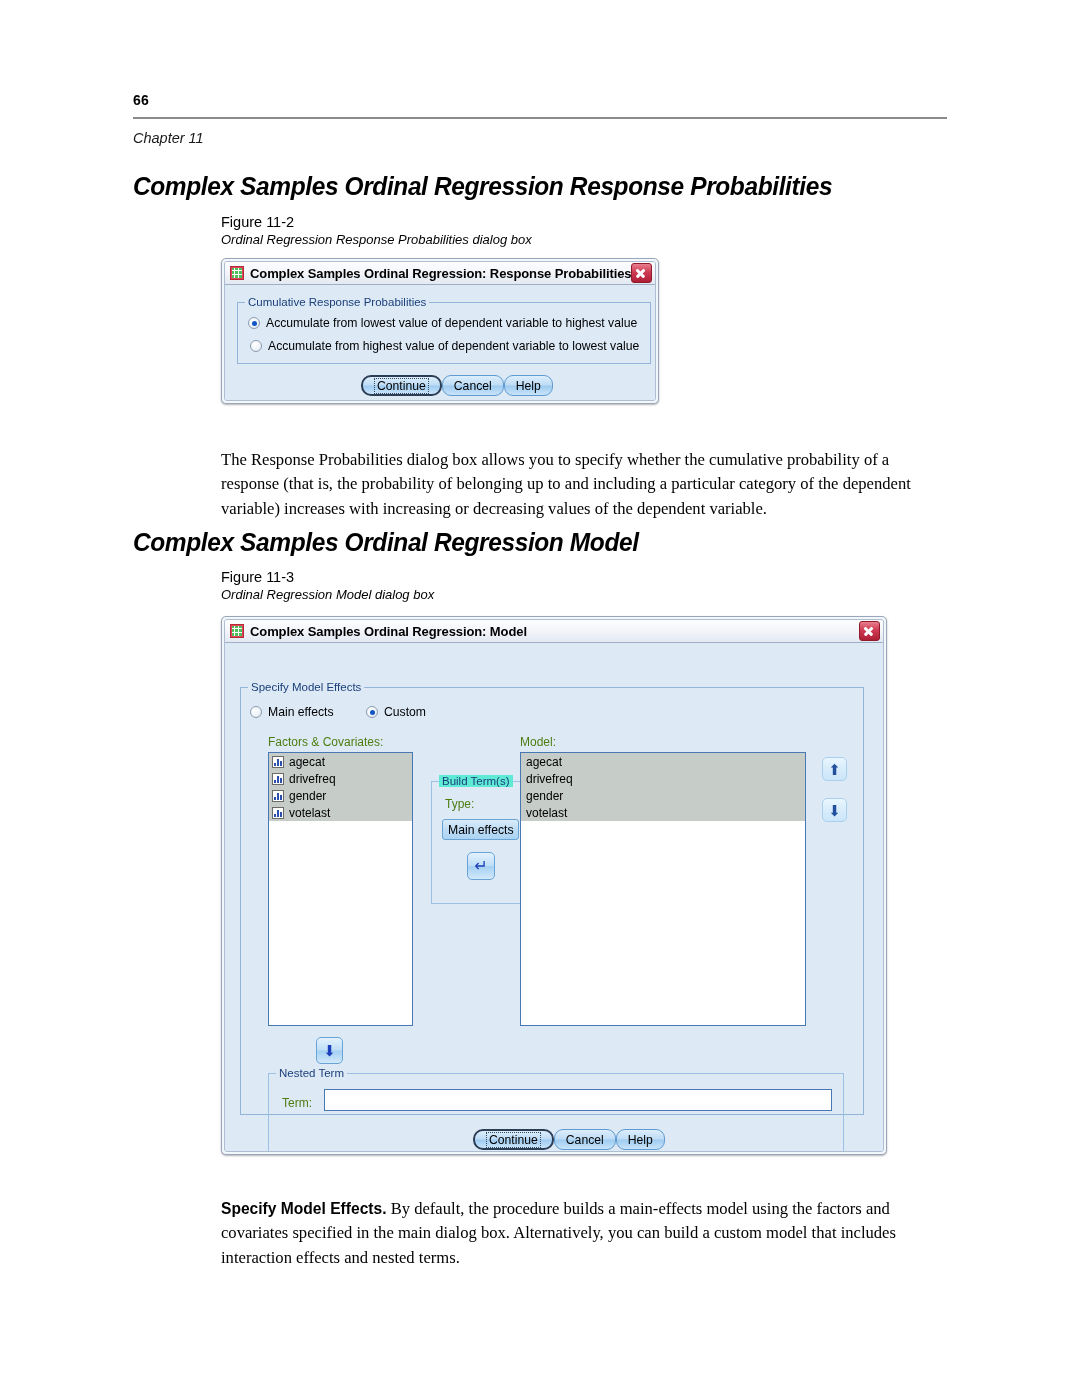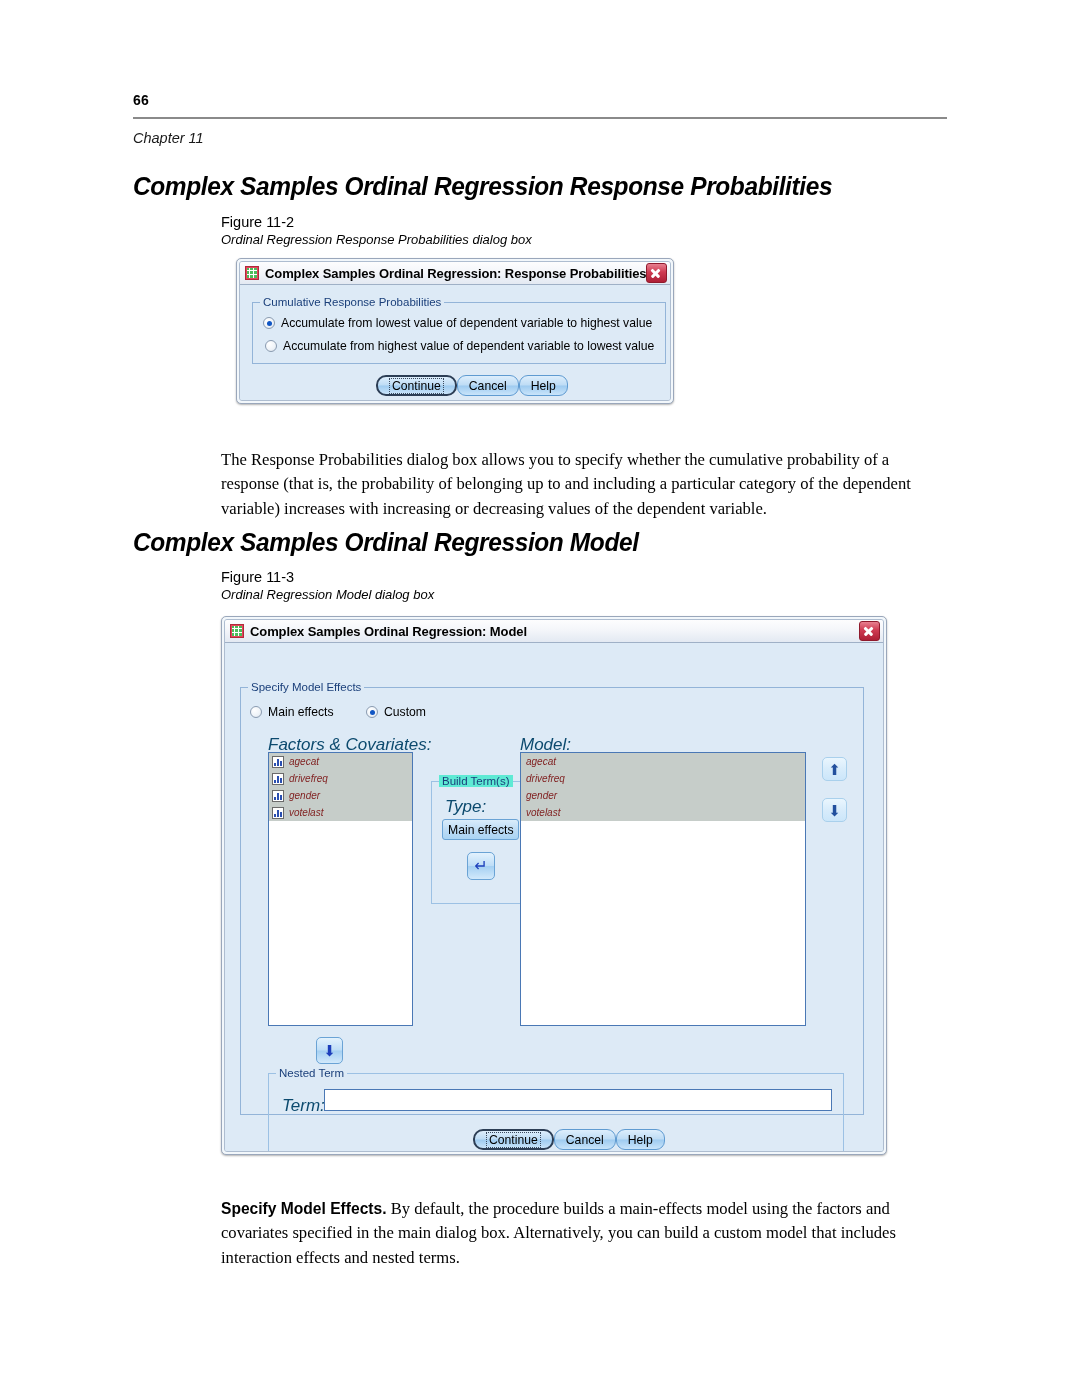--- a/index.html
+++ b/index.html
@@ -275,24 +275,23 @@
     background: #ffffff;
     border: 1px solid #4a78b5;
     box-sizing: border-box;
     overflow: hidden;
   }
   .list-item {
     height: 17px;
     display: flex;
     align-items: center;
     padding-left: 3px;
-    font-size: 10px;
-    color: #7f1d1d;
-    box-sizing: border-box;
-    font-style: italic;
+    font-size: 12px;
+    color: #000000;
+    box-sizing: border-box;
   }
   .list-item.selected { background: #c6cdc9; }
   .var-icon {
     width: 12px; height: 12px;
     margin-right: 5px;
     flex: 0 0 auto;
     background: #ffffff;
     border: 1px solid #6a6a6a;
     box-sizing: border-box;
     position: relative;
@@ -303,24 +302,23 @@
     left: 1px; bottom: 1px;
     width: 8px; height: 8px;
     background:
       linear-gradient(to top, #2a4fb0 0%, #2a4fb0 40%, transparent 40%) 0 0/2px 100% no-repeat,
       linear-gradient(to top, #2a4fb0 0%, #2a4fb0 85%, transparent 85%) 3px 0/2px 100% no-repeat,
       linear-gradient(to top, #2a4fb0 0%, #2a4fb0 60%, transparent 60%) 6px 0/2px 100% no-repeat;
   }
 
   .field-label {
     position: absolute;
-    font-size: 17px;
-    color: #0c4a6e;
-    white-space: nowrap;
-    font-style: italic;
+    font-size: 12px;
+    color: #4d7c0f;
+    white-space: nowrap;
   }
 
   
   .arrow-btn {
     position: absolute;
     width: 25px; height: 24px;
     background: linear-gradient(to bottom, #e3f2fd 0%, #bfdef7 48%, #a5d0f2 52%, #d2e9fb 100%);
     border: 1px solid #6aa3d5;
     border-radius: 5px;
     box-sizing: border-box;
@@ -374,21 +372,21 @@
 <div class="header-rule"></div>
 <div class="chapter-label">Chapter 11</div>
 
 <h1 class="section-title" id="title-resp">Complex Samples Ordinal Regression Response Probabilities</h1>
 
 <div class="fig-caption" id="fig-2-cap">
   <div class="fig-num">Figure 11-2</div>
   <div class="fig-desc">Ordinal Regression Response Probabilities dialog box</div>
 </div>
 
-<div class="dialog" id="dlg-resp" style="left:221px; top:258px; width:438px; height:146px;margin-left:15px;">
+<div class="dialog" id="dlg-resp" style="left:221px; top:258px; width:438px; height:146px;">
   <div class="dialog-inner">
     <div class="titlebar">
       <span class="app-icon"></span>
       <span class="title-text">Complex Samples Ordinal Regression: Response Probabilities</span>
       <span class="close-btn"></span>
     </div>
     <div class="dialog-body">
 
       <div class="groupbox" style="left:12px; top:17px; width:414px; height:62px;">
         <span class="gb-title">Cumulative Response Probabilities</span>

